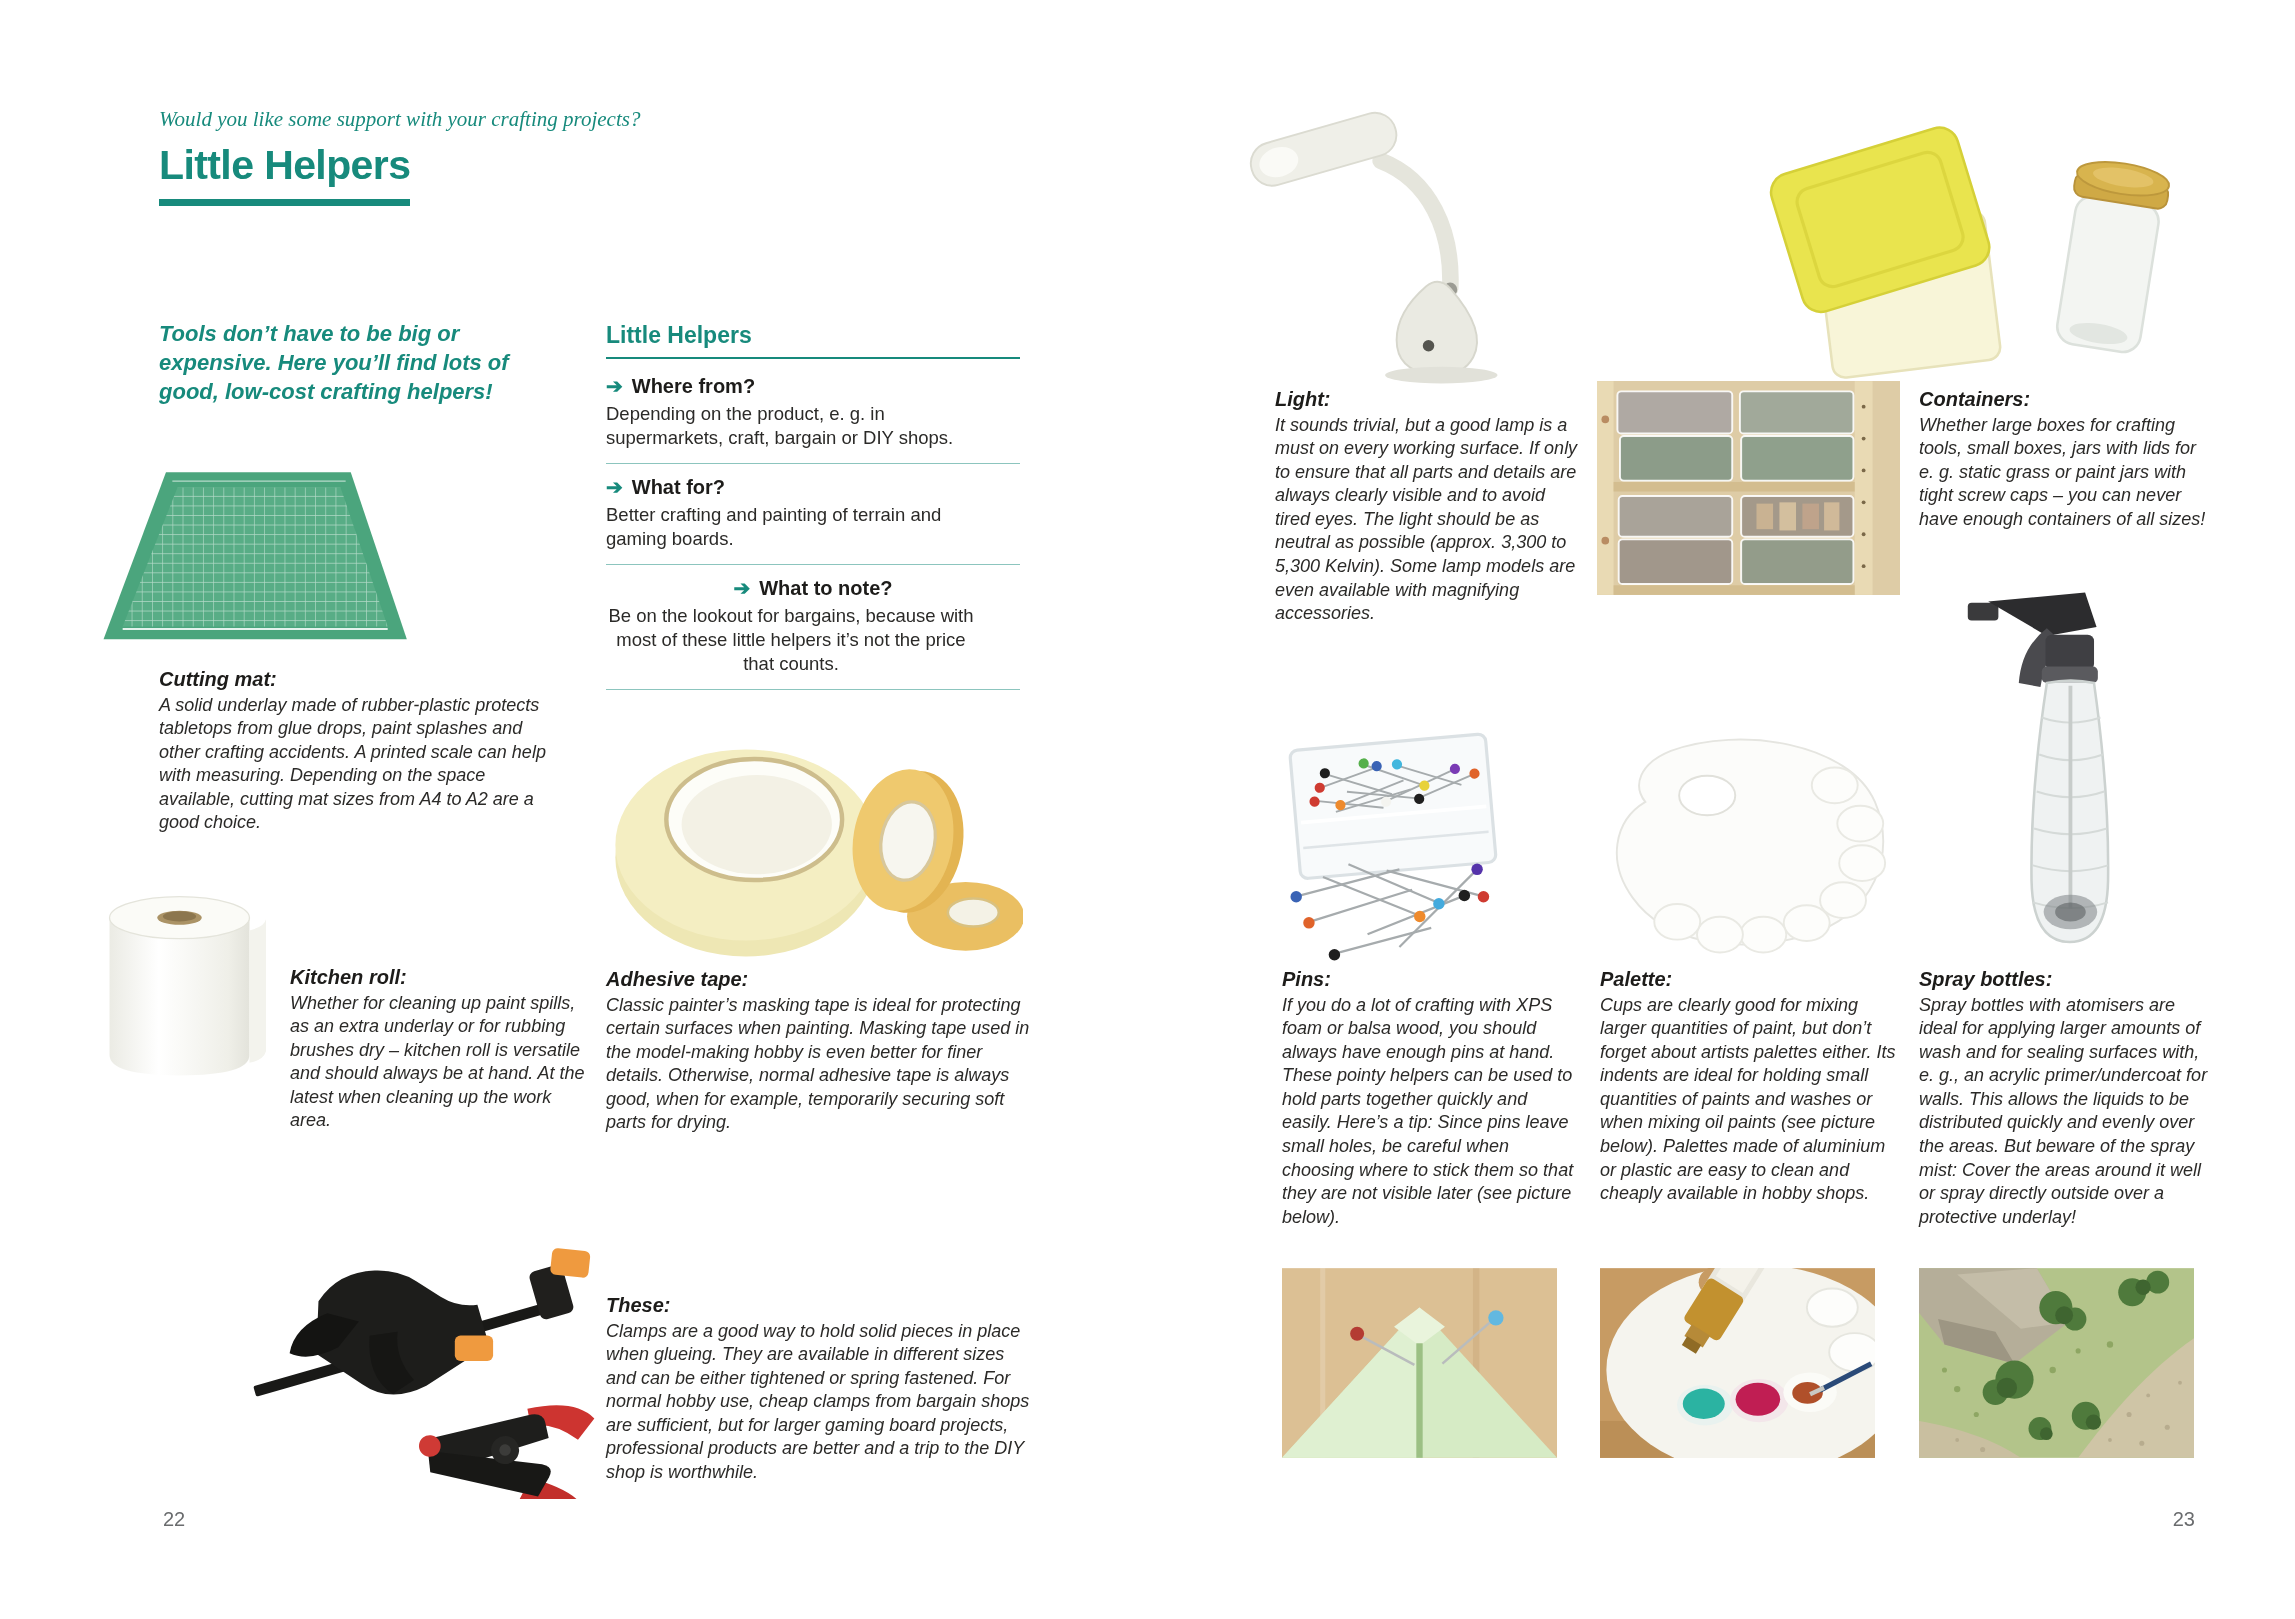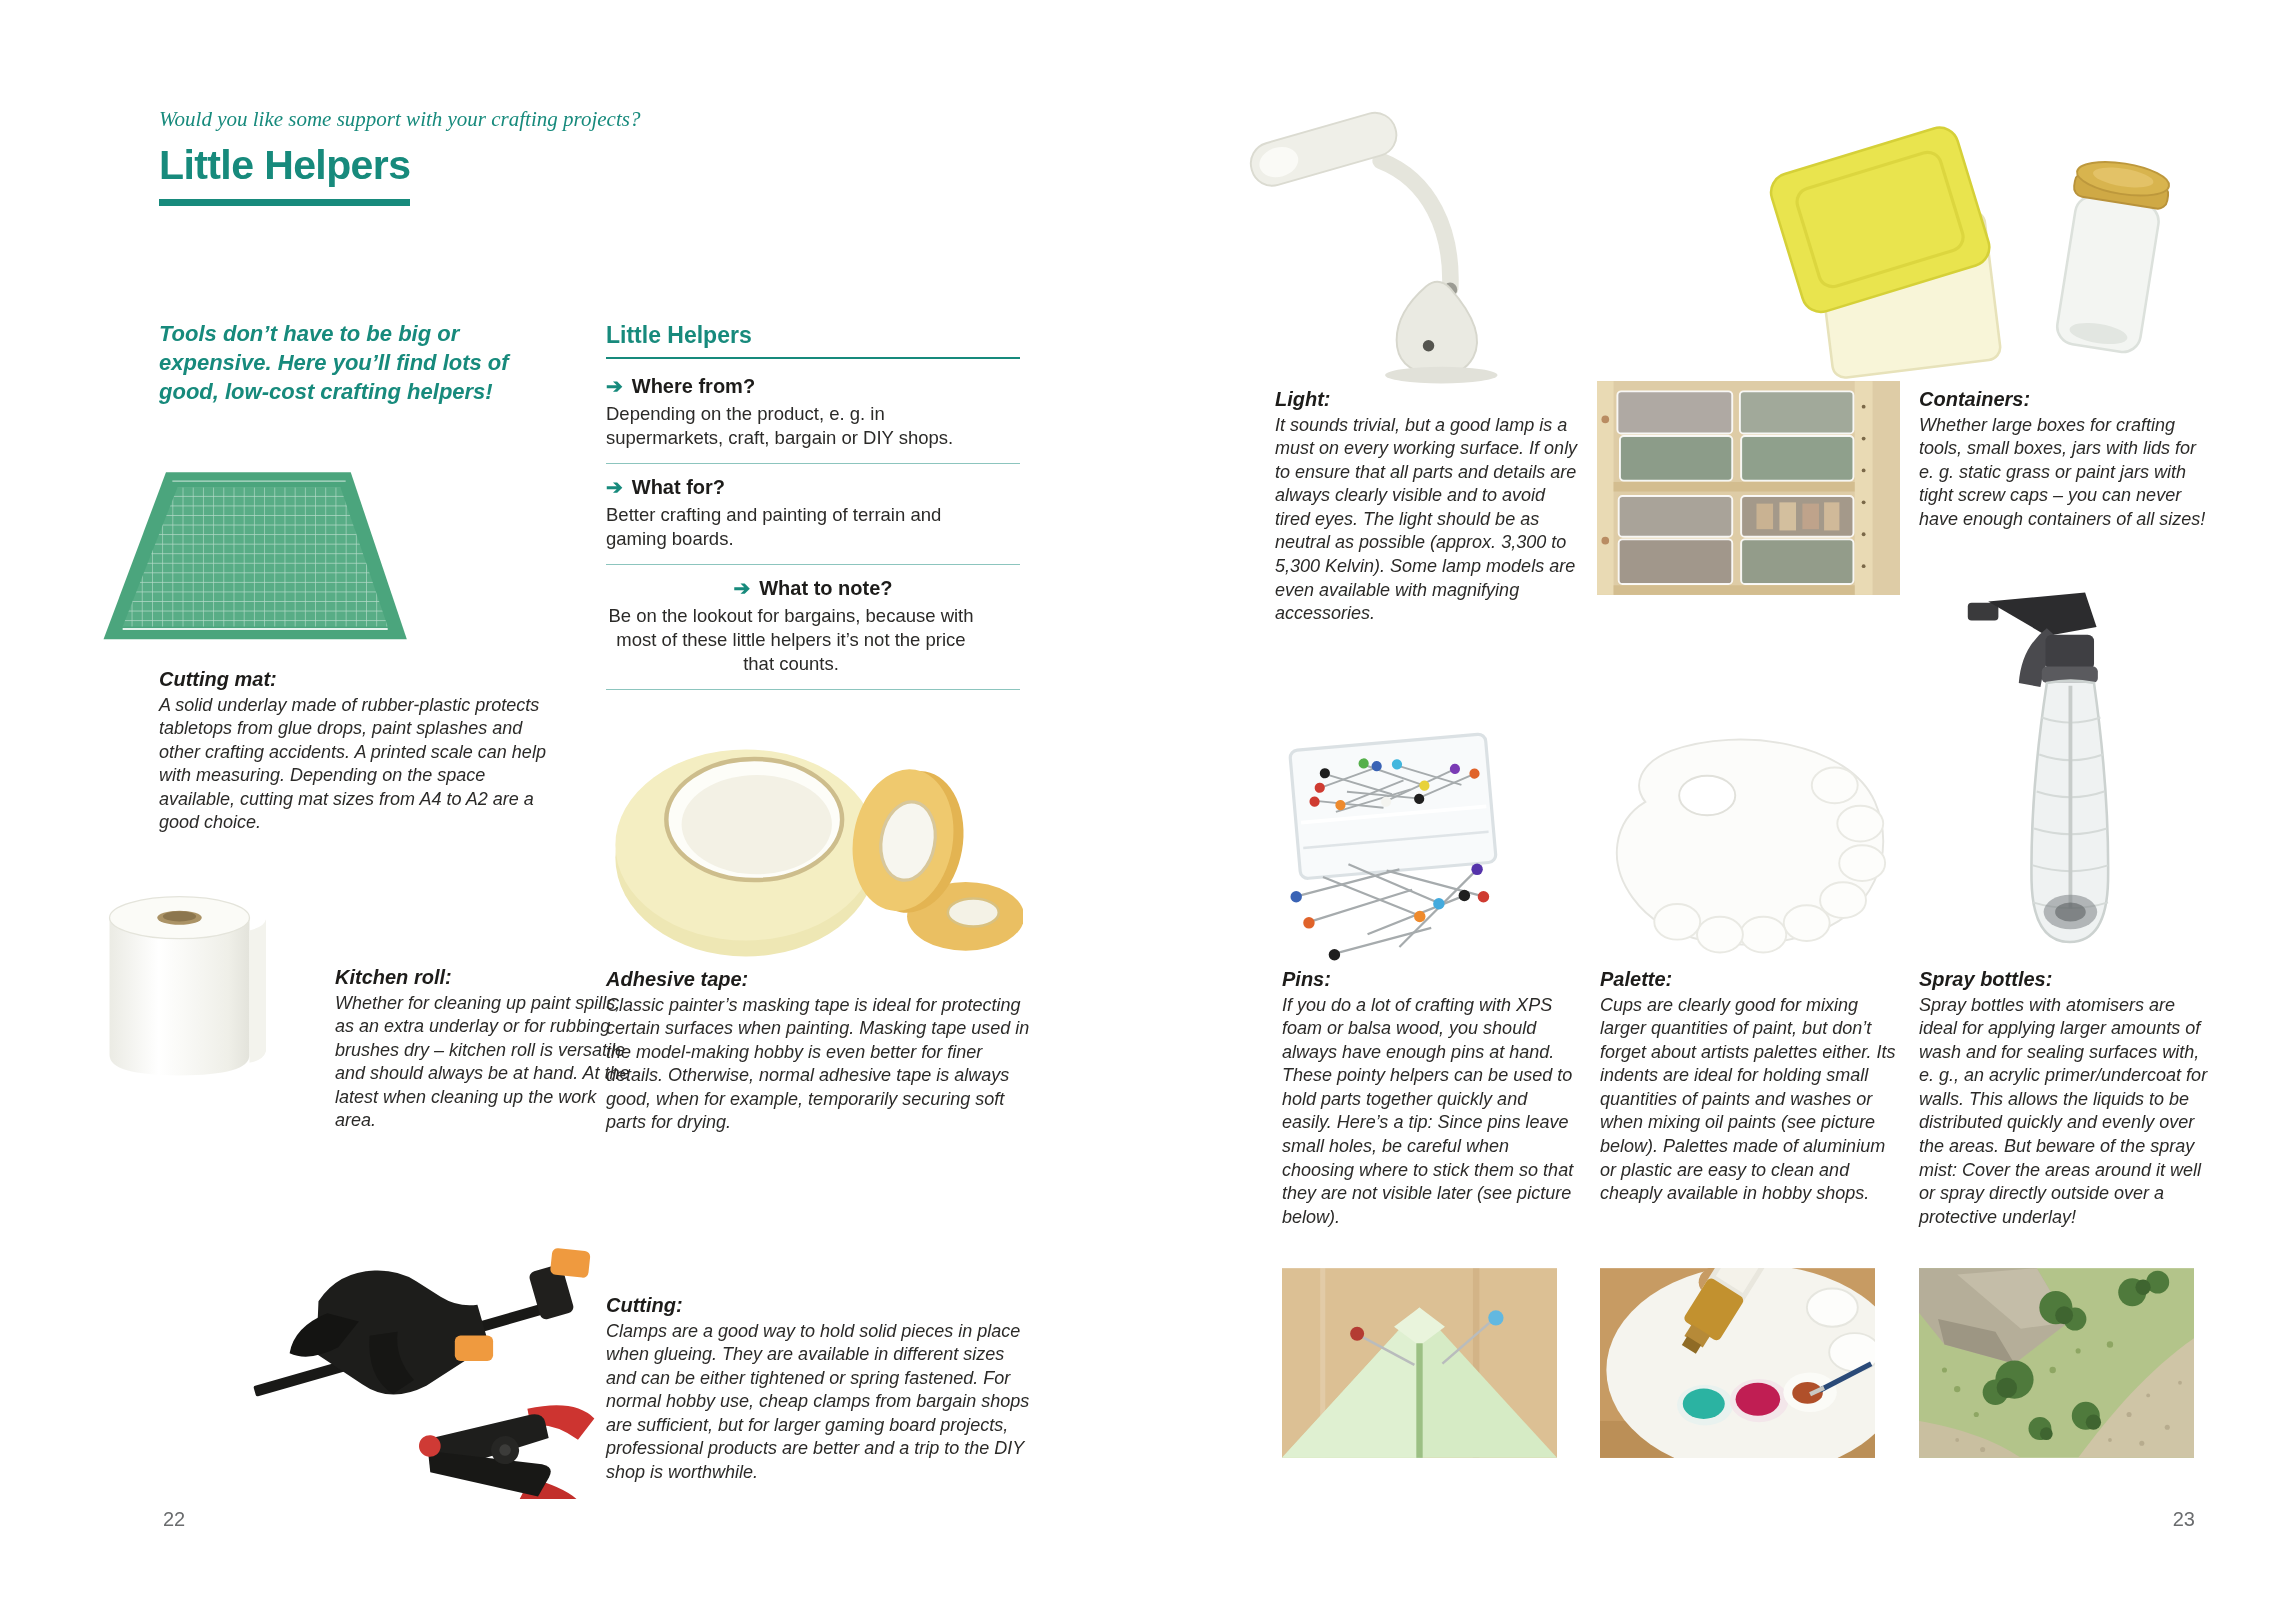--- a/index.html
+++ b/index.html
@@ -68,21 +68,21 @@
         </linearGradient>
       </defs>
       <path d="M10,42 L10,258 q0,32 110,32 q110,0 110,-32 L230,42 Z" fill="url(#rollg)"></path>
       <path d="M230,62 q24,-6 26,-18 V252 q-4,14 -26,18 Z" fill="#f3f3ed"></path>
       <ellipse cx="120" cy="42" rx="110" ry="33" fill="#fbfbf7" stroke="#e4e4db" stroke-width="2"></ellipse>
       <ellipse cx="120" cy="42" rx="35" ry="11" fill="#ab9366"></ellipse>
       <ellipse cx="120" cy="40" rx="26" ry="8" fill="#8c764e"></ellipse>
     </svg>
   </div>
 
-  <div class="abs item" style="left:290px;top:966px;width:303px;margin-left:45px;">
+  <div class="abs item" style="left:290px;top:966px;width:303px;">
     <h3>Kitchen roll:</h3>
     <p>Whether for cleaning up paint spills, as an extra underlay or for rubbing brushes dry – kitchen roll is versatile and should always be at hand. At the latest when cleaning up the work area.</p>
   </div>
 
   <div class="abs" style="left:210px;top:1199px;">
     <svg width="421" height="300" viewBox="0 0 660 470">
       <g transform="rotate(-16 330 210)">
         <rect x="55" y="218" width="510" height="17" rx="3" fill="#191917"></rect>
         <rect x="518" y="166" width="54" height="78" rx="10" fill="#201f1d"></rect>
         <rect x="556" y="148" width="60" height="42" rx="9" fill="#ef9a3f" transform="rotate(22 586 169)"></rect>
@@ -140,21 +140,21 @@
       </g>
     </svg>
   </div>
 
   <div class="abs item" style="left:606px;top:968px;width:424px;">
     <h3>Adhesive tape:</h3>
     <p>Classic painter’s masking tape is ideal for protecting certain surfaces when painting. Masking tape used in the model-making hobby is even better for finer details. Otherwise, normal adhesive tape is always good, when for example, temporarily securing soft parts for drying.</p>
   </div>
 
   <div class="abs item" style="left:606px;top:1294px;width:424px;">
-    <h3>Cutting:</h3>
+    <h3>These:</h3>
     <p>Clamps are a good way to hold solid pieces in place when glueing. They are available in different sizes and can be either tightened or spring fastened. For normal hobby use, cheap clamps from bargain shops are sufficient, but for larger gaming board projects, professional products are better and a trip to the DIY shop is worthwhile.</p>
   </div>
 
   <div class="abs pagenum" style="left:163px;top:1500px;">22</div>
 
   <div class="abs" style="left:1237px;top:102px;">
     <svg width="332" height="284" viewBox="0 0 520 445">
       <path d="M225,92 C302,122 338,202 334,292" stroke="#e5e5dc" stroke-width="26" fill="none" stroke-linecap="round"></path>
       <g transform="rotate(-16 150 70)">
         <rect x="18" y="36" width="234" height="68" rx="33" fill="#efefe8" stroke="#dbdbd1" stroke-width="3"></rect>

